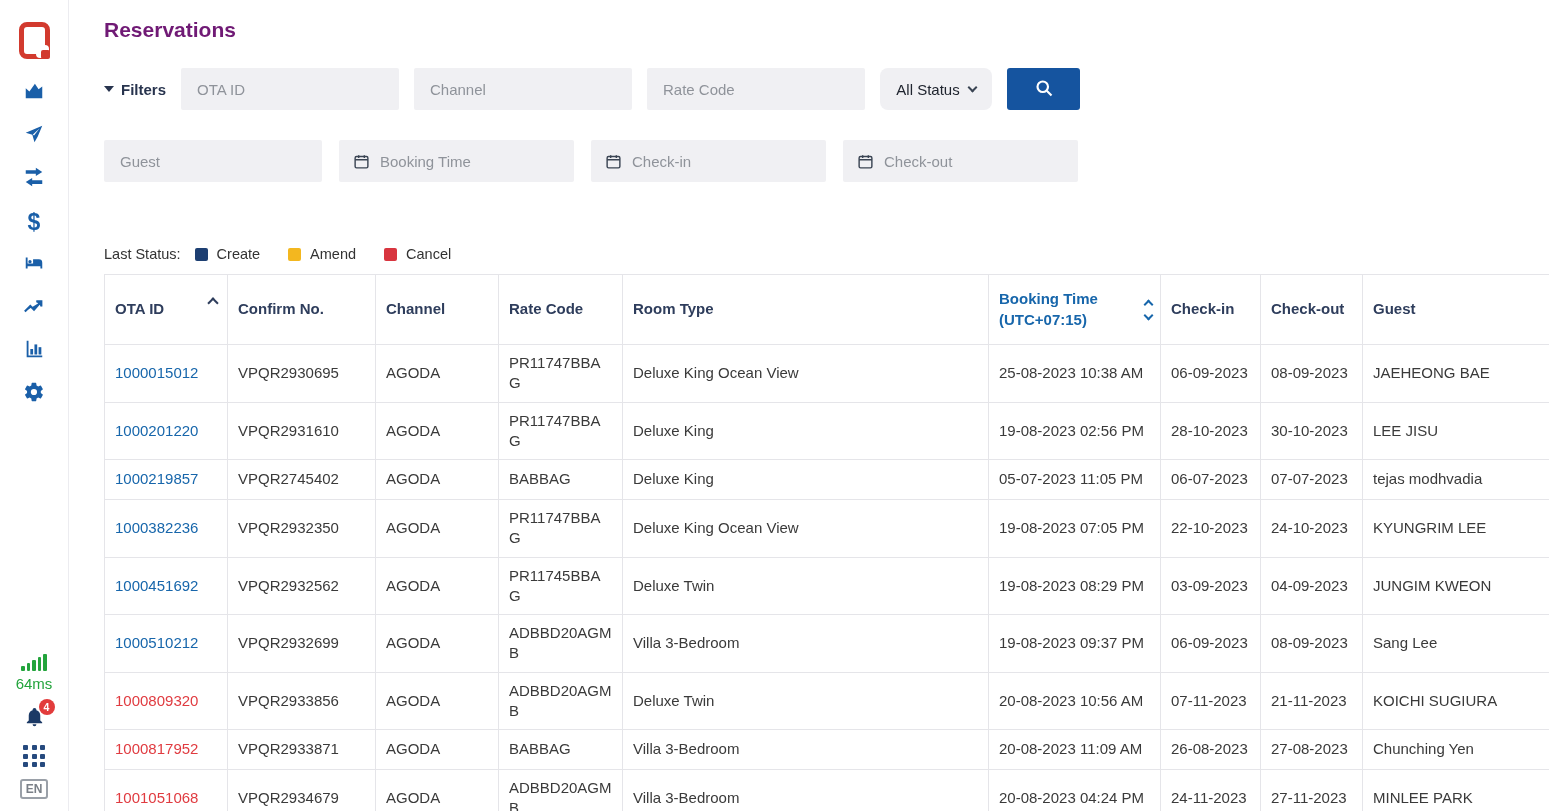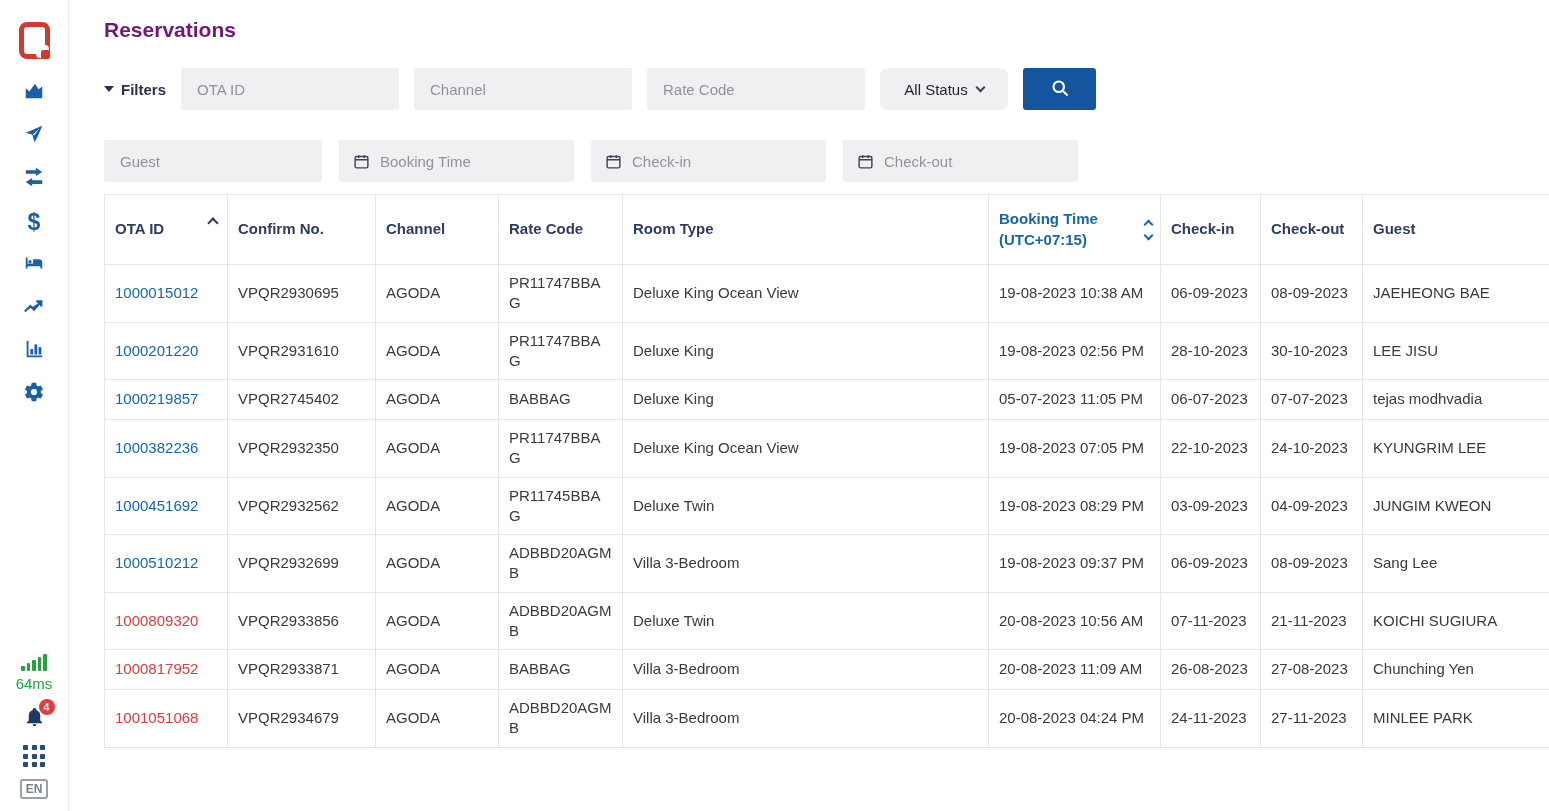--- a/index.html
+++ b/index.html
@@ -38,21 +38,21 @@
   .filters-row1 { margin-top:26px; display:flex; align-items:center; }
   .filters-toggle { display:flex; align-items:center; gap:7px; font-weight:bold; color:#28344e;
                     font-size:15px; cursor:pointer; width:77px; }
   .caret-down-tri { width:0; height:0; border-left:5px solid transparent; border-right:5px solid transparent;
                     border-top:6px solid #28344e; }
   .f-input { height:42px; background:#f0f0f3; border:none; outline:none; border-radius:2px;
              padding:0 16px; font-size:15px; color:#333; font-family:inherit; }
   .f-input::placeholder { color:#8f939a; }
   .w218 { width:218px; }
   .mr15 { margin-right:15px; }
-  .status-select { width:128px; height:42px; background:#f0f0f3; border-radius:8px; display:flex;
+  .status-select { width:112px; height:42px; background:#f0f0f3; border-radius:8px; display:flex;
                    align-items:center; justify-content:center; gap:9px; font-size:15px; color:#20252f; cursor:pointer; }
   .chev-dn { width:7px; height:7px; border-right:2px solid #3a4453; border-bottom:2px solid #3a4453;
              transform:rotate(45deg); margin-top:-4px; }
   .search-btn { width:73px; height:42px; background:#15549f; border:none; border-radius:3px;
                 display:flex; align-items:center; justify-content:center; cursor:pointer; }
   .search-btn svg { width:20px; height:20px; }
 
   .filters-row2 { margin-top:30px; display:flex; gap:17px; }
   .date-input { display:flex; align-items:center; gap:10px; width:235px; height:42px; background:#f0f0f3;
                 border-radius:2px; padding:0 14px; cursor:pointer; }
@@ -234,20 +234,35 @@
       <span class="cal-ic">
         <svg viewBox="0 0 24 24" fill="none" stroke="#3a4453" stroke-width="2">
             <rect x="3" y="5" width="18" height="16" rx="2"></rect>
             <path d="M3 9.5h18M8 3v4M16 3v4"></path>
           </svg>
       </span>
       <span class="ph">Check-out</span>
     </div>
   </div>
 
+  <div class="legend-row">
+    <span class="legend-label">Last Status:</span>
+    <span class="legend-item">
+      <span class="legend-sq" style="background: rgb(29, 63, 114);"></span>
+      <span>Create</span>
+    </span>
+    <span class="legend-item">
+      <span class="legend-sq" style="background: rgb(243, 183, 31);"></span>
+      <span>Amend</span>
+    </span>
+    <span class="legend-item">
+      <span class="legend-sq" style="background: rgb(216, 53, 63);"></span>
+      <span>Cancel</span>
+    </span>
+  </div>
 
   <div class="table-wrap">
     <table>
       <colgroup>
         <col style="width:123px">
           <col style="width:148px">
           <col style="width:123px">
           <col style="width:124px">
         <col style="width:366px">
           <col style="width:172px">
@@ -278,21 +293,21 @@
           <th>Guest</th>
         </tr>
       </thead>
       <tbody>
           <tr>
             <td><span class="ota-link link-blue">1000015012</span></td>
             <td>VPQR2930695</td>
             <td>AGODA</td>
             <td class="col-rate">PR11747BBAG</td>
             <td>Deluxe King Ocean View</td>
-            <td class="nowrap">19-08-2023 10:38 AM</td>
+            <td class="nowrap">25-08-2023 10:38 AM</td>
             <td class="nowrap">06-09-2023</td>
             <td class="nowrap">08-09-2023</td>
             <td>JAEHEONG BAE</td>
           </tr>
           <tr>
             <td><span class="ota-link link-blue">1000201220</span></td>
             <td>VPQR2931610</td>
             <td>AGODA</td>
             <td class="col-rate">PR11747BBAG</td>
             <td>Deluxe King</td>

